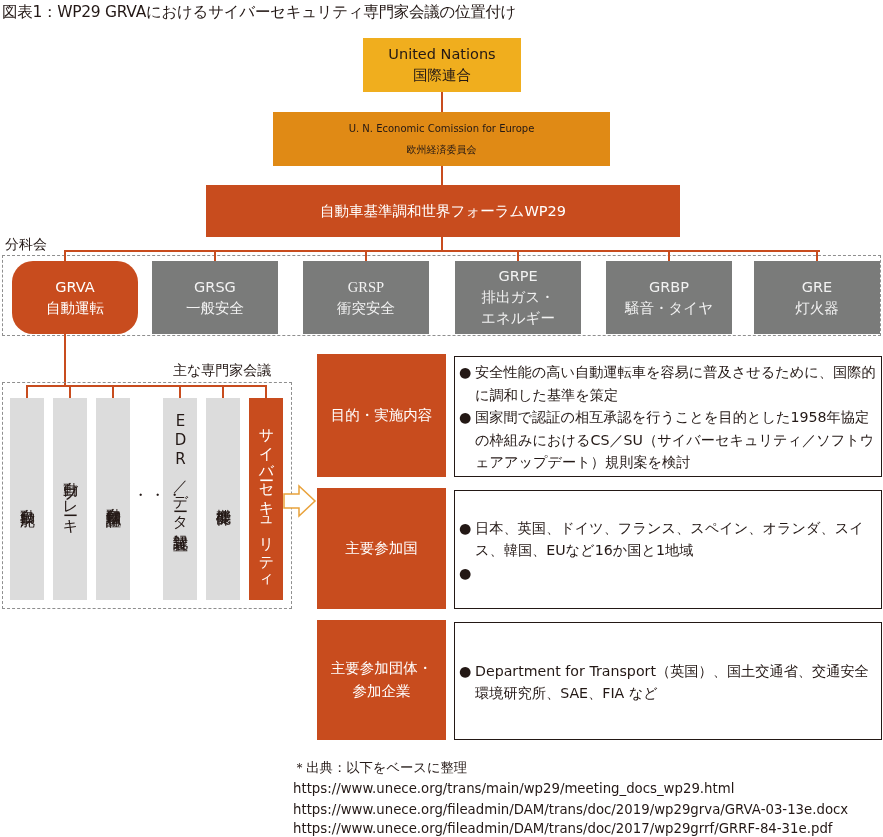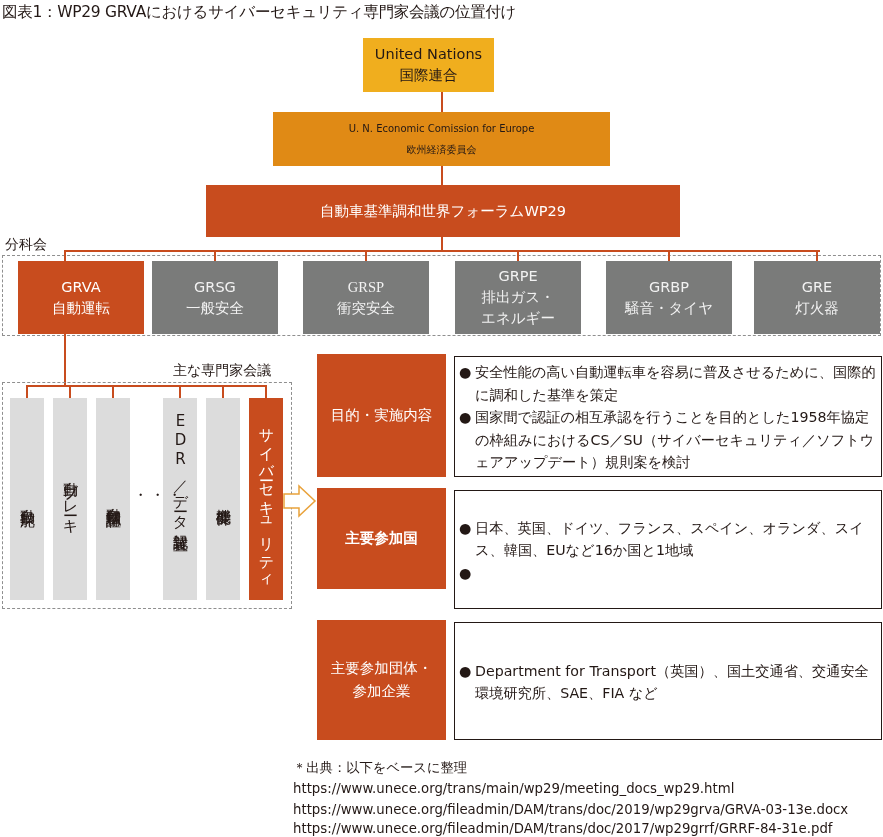--- a/index.html
+++ b/index.html
@@ -2,21 +2,21 @@
 <html><head>
 <meta charset="utf-8">
 <style>
   html, body { margin:0; padding:0; background:#ffffff; }
   body { width:883px; height:837px; position:relative; overflow:hidden;
          font-family:"DejaVu Sans", "Liberation Sans", sans-serif; color:#231815; }
   .abs { position:absolute; box-sizing:border-box; }
   .title { left:2px; top:2px; font-size:15.5px; white-space:nowrap; letter-spacing:-0.3px; }
   .box { display:flex; flex-direction:column; align-items:center; justify-content:center;
          color:#fff; text-align:center; line-height:21px; font-size:14px; }
-  .un { left:363px; top:38px; width:131px; height:54px; background:#f0ae1e; color:#231815; font-size:14.5px; }
+  .un { left:363px; top:38px; width:158px; height:54px; background:#f0ae1e; color:#231815; font-size:14.5px; }
   .unece { left:273px; top:112px; width:337px; height:54px; background:#e08a15; color:#231815; font-size:10px; }
   .wf { left:206px; top:185px; width:474px; height:52px; background:#c84c1e; font-size:14.5px; }
   .vline { background:#c84c1e; width:2px; }
   .hline { background:#c84c1e; height:2px; }
   .dash { border:1.5px dashed #8f8f8f; }
   .sub-label { left:5px; top:236px; font-size:14px; }
   .wp { top:261px; width:126px; height:73px; font-size:14.5px; line-height:21px; }
   .wp.gray { background:#7a7b7a; color:#f2f2f2; }
   .wp.orange { background:#c84c1e; }
   .expert-label { left:173px; top:362px; font-size:14px; }
@@ -55,21 +55,21 @@
 </div>
 
 <div class="abs box wf">
   <span>自動車基準調和世界フォーラムWP29</span>
 </div>
 
 <div class="abs sub-label">分科会</div>
 <div class="abs dash" style="left:2px;top:255px;width:879px;height:81px;"></div>
 
 <div id="wp-row">
-    <div class="abs box wp orange" style="left: 18px;">
+    <div class="abs box wp orange" style="left: 12px; border-radius: 21px;">
       <span>GRVA</span>
       <span>自動運転</span>
     </div>
     <div class="abs vline" style="left: 64px; top: 250px; height: 11px;"></div>
     <div class="abs box wp gray" style="left: 152px;">
       <span>GRSG</span>
       <span>一般安全</span>
     </div>
     <div class="abs vline" style="left: 214px; top: 250px; height: 11px;"></div>
     <div class="abs box wp gray" style="left: 303px; font-family: Liberation Serif, serif;">
@@ -139,21 +139,21 @@
     <div class="abs info-box" style="top: 356px; height: 121px;">
       <div class="bullet">
         <span class="dot">●</span>
         <span>安全性能の高い自動運転車を容易に普及させるために、国際的に調和した基準を策定</span>
       </div>
       <div class="bullet">
         <span class="dot">●</span>
         <span>国家間で認証の相互承認を行うことを目的とした1958年協定の枠組みにおけるCS／SU（サイバーセキュリティ／ソフトウェアアップデート）規則案を検討</span>
       </div>
     </div>
-    <div class="abs info-label" style="top: 488px; height: 101px; font-weight: bold;">
+    <div class="abs info-label" style="top: 488px; height: 121px;">
       <span>主要参加国</span>
     </div>
     <div class="abs info-box" style="top: 490px; height: 119px;">
       <div class="bullet">
         <span class="dot">●</span>
         <span>日本、英国、ドイツ、フランス、スペイン、オランダ、スイス、韓国、EUなど16か国と1地域</span>
       </div>
       <div class="bullet">
         <span class="dot">●</span>
       </div>

